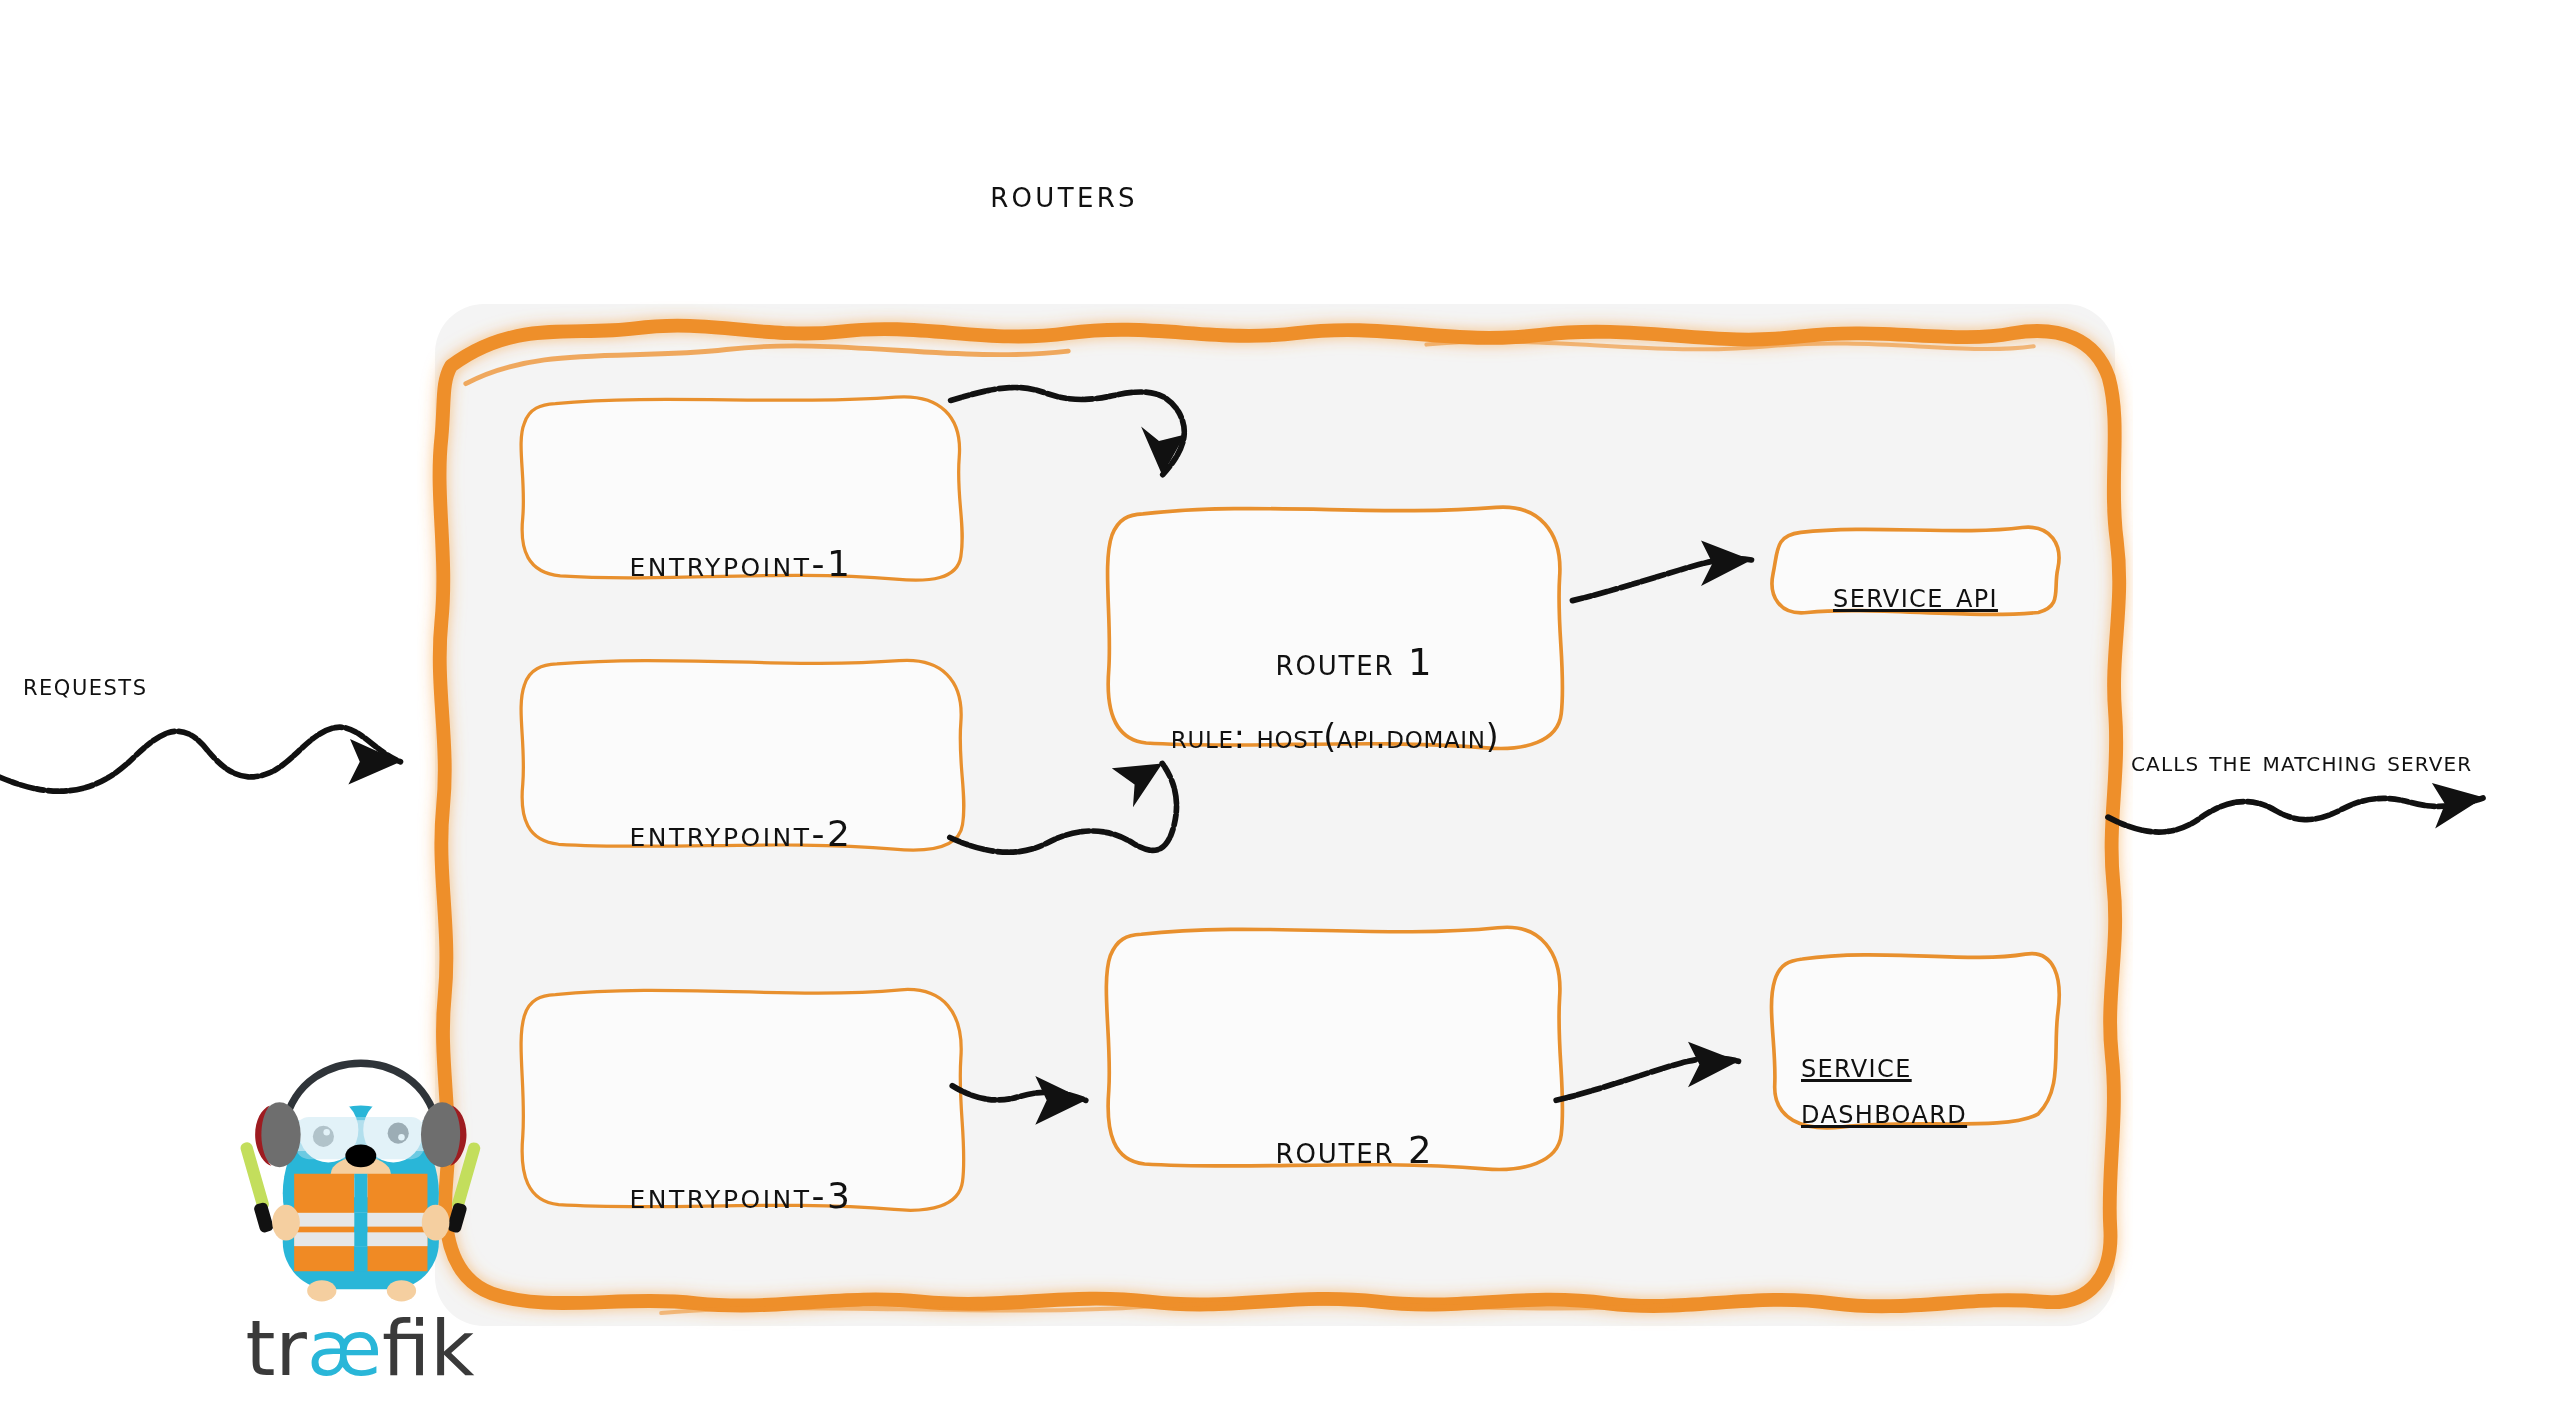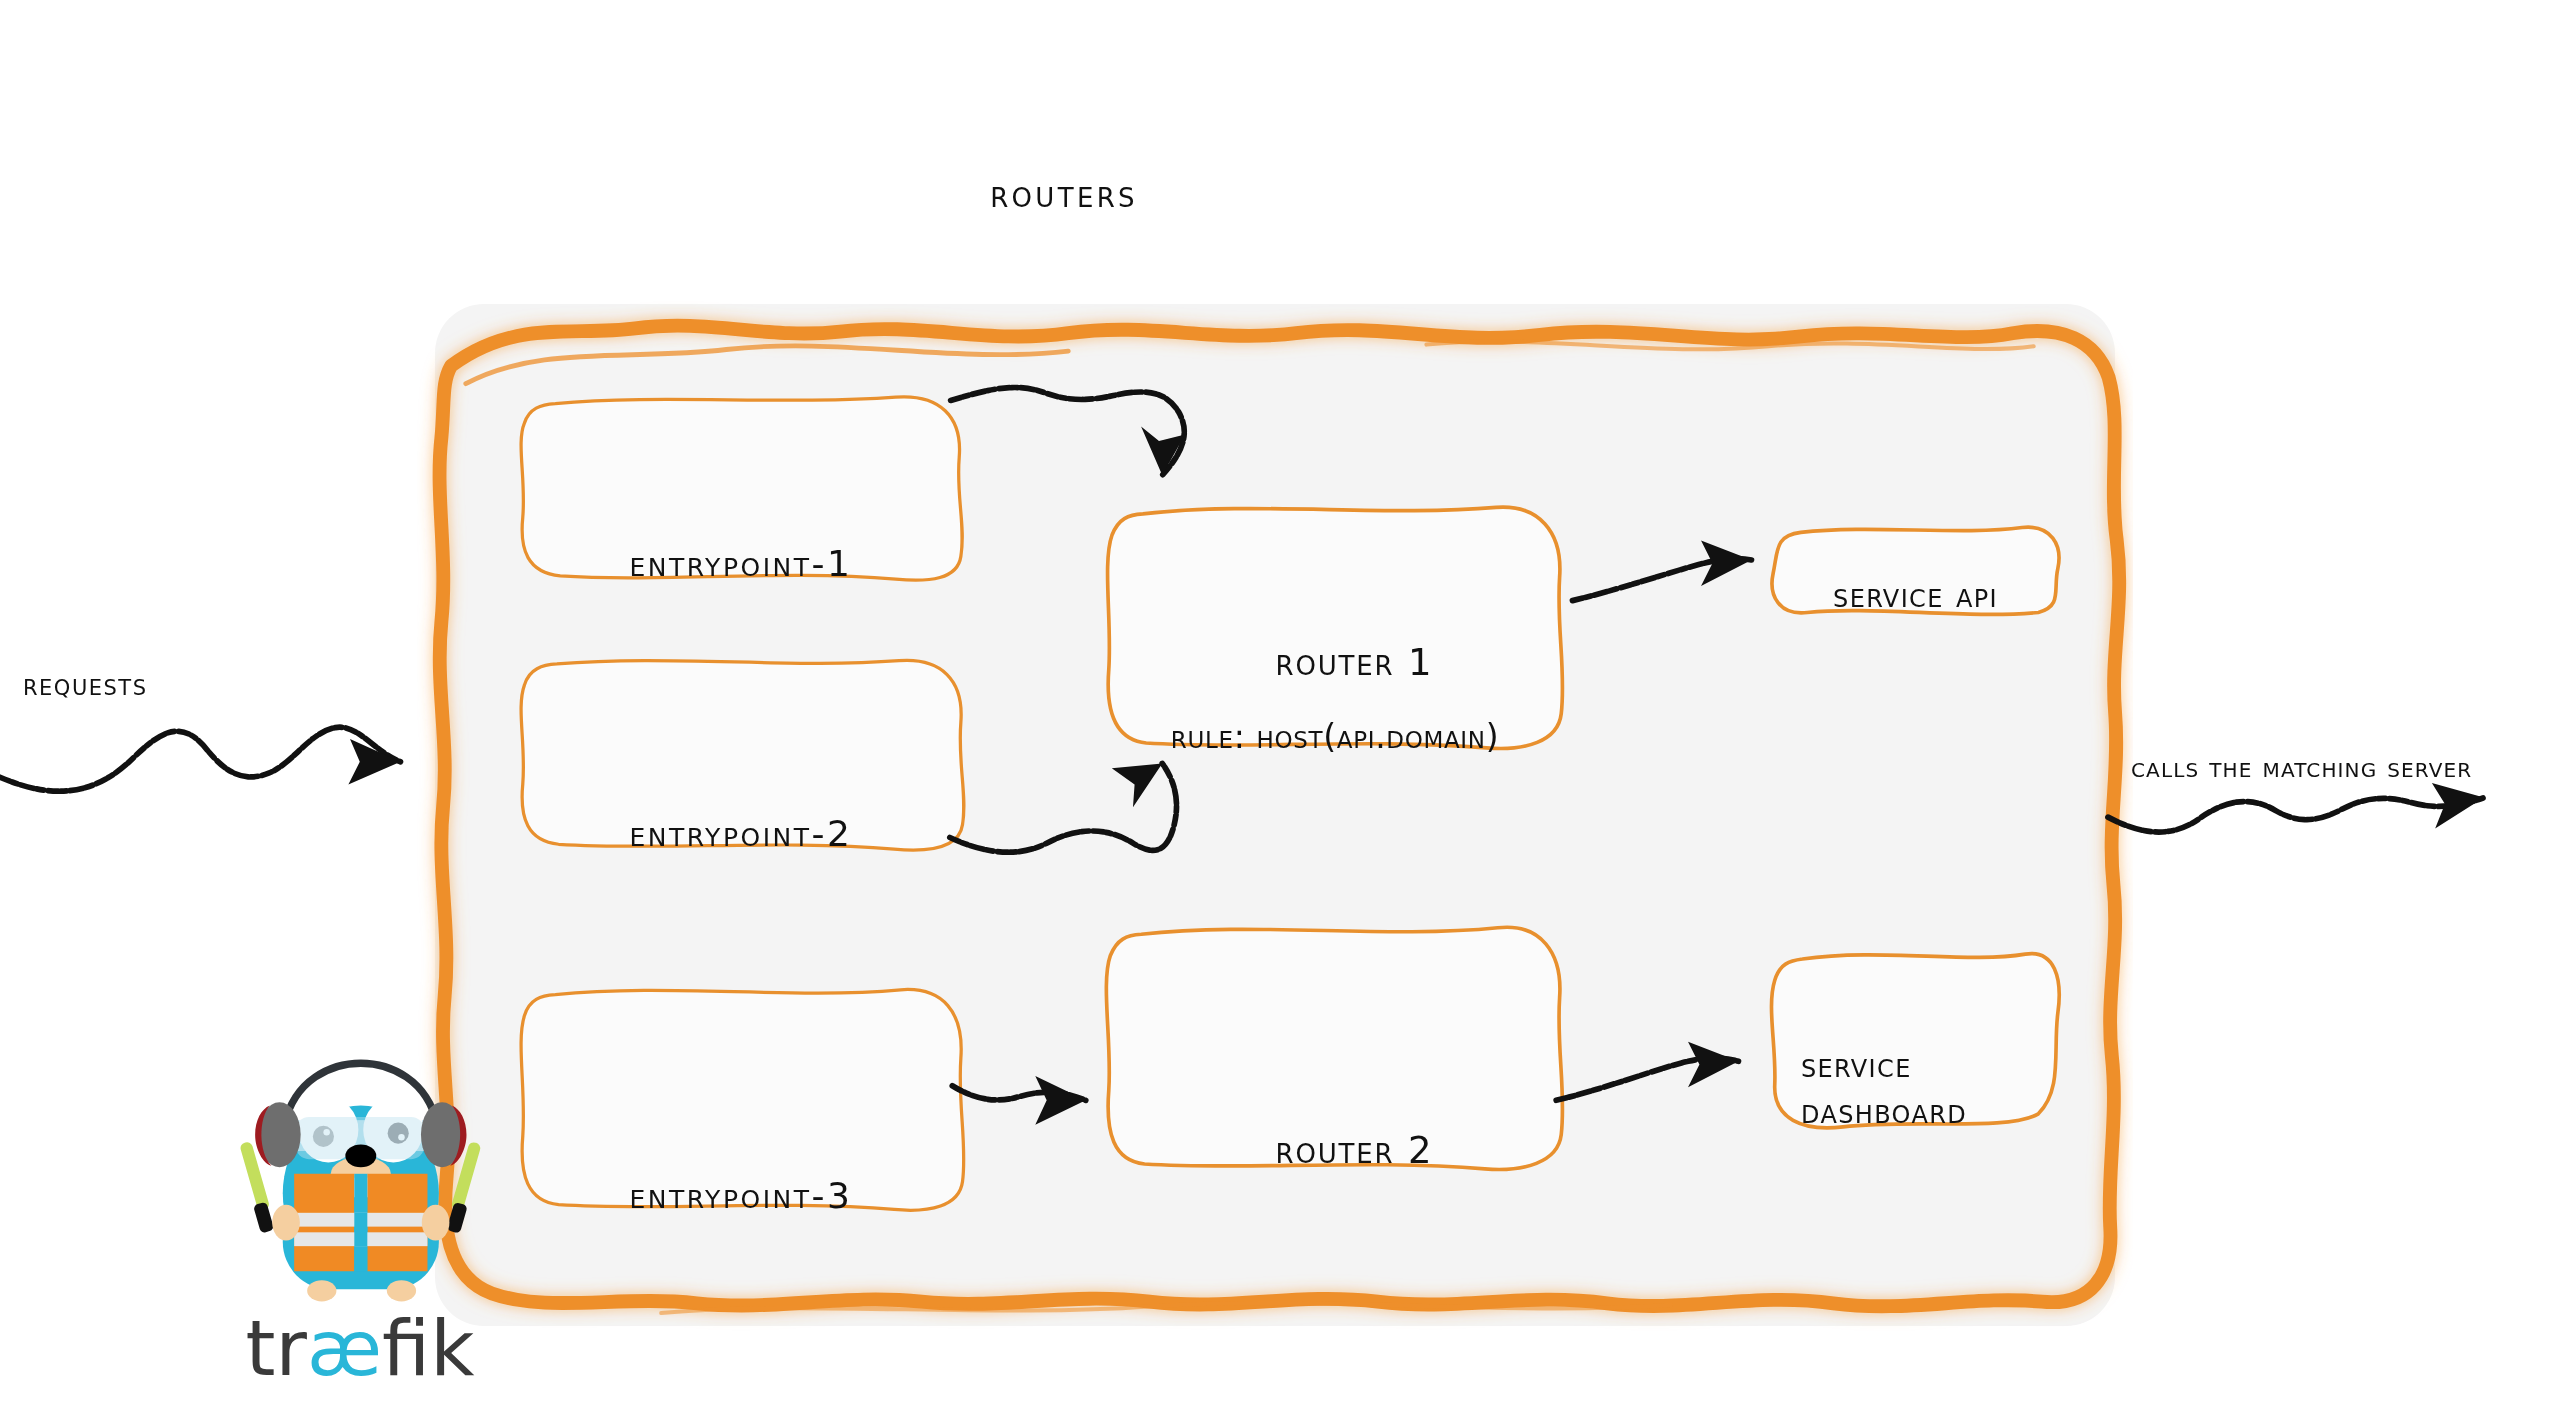--- a/index.html
+++ b/index.html
@@ -105,38 +105,38 @@
   #router-2 .router-line { font-size: 30px; line-height: 1.5; }
   #router-2 .router-line.mw { font-size: 33px; }
 
   
   #service-api { left: 1765px; top: 521px;  width: 301px; height: 98px; }
   #service-dashboard { left: 1765px; top: 946px; width: 301px; height: 189px; }
   .service-text {
     font-size: 34px;
     letter-spacing: 0.04em;
     line-height: 1.35;
+    text-decoration: underline;
   }
   #service-dashboard .node-label { align-items: flex-start; padding-left: 36px; }
 
   
   #requests-label {
     position: absolute;
     left: 23px;
     top: 667px;
     font-size: 30px;
     letter-spacing: 0.05em;
   }
   #calls-label {
     position: absolute;
     left: 2131px;
     top: 745px;
     font-size: 28px;
     letter-spacing: 0.04em;
-    margin-top: 6px;
   }
 
   
   #connectors {
     position: absolute;
     left: 0;
     top: 0;
     width: 2576px;
     height: 1408px;
     pointer-events: none;

